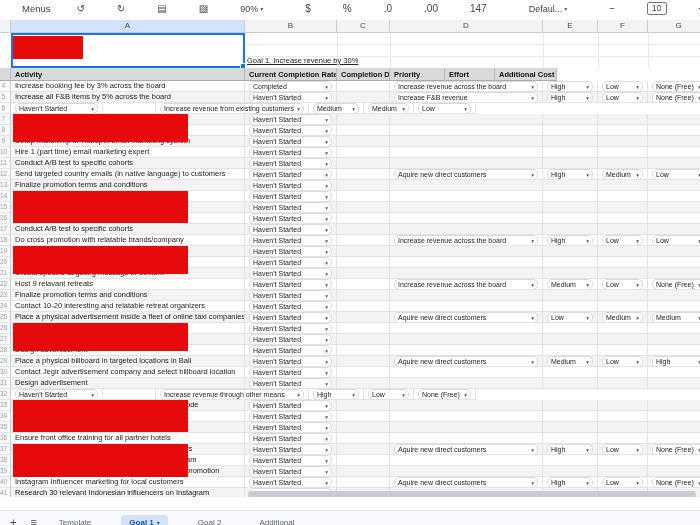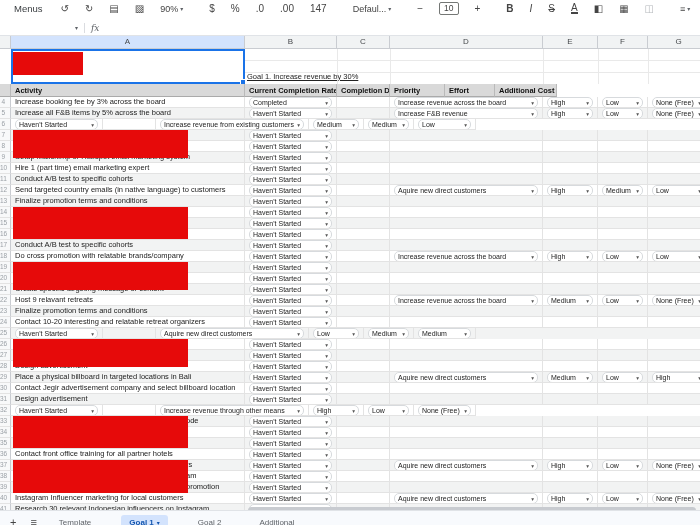--- a/index.html
+++ b/index.html
@@ -1,21 +1,21 @@
 <!DOCTYPE html>
 <html><head>
 <meta charset="utf-8">
 <style>
   html,body{margin:0;padding:0;background:#fff;}
   #app{position:relative;width:700px;height:525px;overflow:hidden;background:#fff;
        font-family:"Liberation Sans","DejaVu Sans",sans-serif;color:#202124;}
 
   
   #toolbar{height:20px;display:flex;align-items:center;padding-left:6px;overflow:hidden;background:#fff;}
-  #toolbar .tb{display:inline-flex;align-items:center;margin:0 8px;font-size:9px;color:#444;
+  #toolbar .tb{display:inline-flex;align-items:center;margin:0 16px;font-size:9px;color:#444;
                white-space:nowrap;cursor:default;margin-top:-3px;}
   #toolbar .tb.label{color:#3c4043;margin-right:10px;font-size:9.5px;}
   #toolbar .tb.glyph{font-size:10px;}
   #toolbar .tb.bold{font-weight:bold;}
   #toolbar .tb.italic{font-style:italic;}
   #toolbar .tb.strike{text-decoration:line-through;}
   #toolbar .tb.underA{border-bottom:2px solid #444;line-height:9px;}
   #toolbar .tb.dim{color:#b5b8bc;}
   #toolbar .tb.box{border:1px solid #747775;border-radius:2px;padding:0 4px;font-size:8.5px;height:11px;line-height:11px;}
   #toolbar .tb .caret{font-size:6px;margin-left:2px;color:#5f6368;}
@@ -118,27 +118,20 @@
       <span class="tb dropdown">⊥<span class="caret">▾</span></span>
       <span class="tb dropdown">↵<span class="caret">▾</span></span>
       <span class="tb dropdown">∠<span class="caret">▾</span></span>
       <span class="tb divider"></span>
       <span class="tb glyph">∞</span>
       <span class="tb glyph">▣</span>
       <span class="tb glyph">▅</span>
       <span class="tb glyph">Y</span>
     </div>
 
-  <div id="formulabar">
-    <div id="namebox">
-      <span class="caret">▾</span>
-    </div>
-    <div id="fbdiv"></div>
-    <span id="fx">fx</span>
-  </div>
 
   <div id="letters">
     <div class="lc corner" style="width:11px"></div>
     <div class="lc sel" style="width:234px">A</div>
     <div class="lc" style="width:92px">B</div>
     <div class="lc" style="width:53px">C</div>
     <div class="lc" style="width:153px">D</div>
     <div class="lc" style="width:55px">E</div>
     <div class="lc" style="width:50px">F</div>
     <div class="lc" style="width:62px">G</div>
@@ -597,20 +590,21 @@
             </span>
           </div>
           <div class="c cc" style="width: 53px;"></div>
           <div class="c d" style="width: 153px;"></div>
           <div class="c e" style="width: 55px;"></div>
           <div class="c f" style="width: 50px;"></div>
           <div class="c g" style="width: 62px;"></div>
         </div>
         <div class="row">
           <div class="c num" style="width: 11px;">25</div>
+          <div class="c a" style="width: 234px;"><span>Place a physical advertisement inside a fleet of online taxi companies</span></div>
           <div class="c b" style="width: 92px;">
             <span class="chip">
               <span>Haven't Started</span>
               <span class="caret">▾</span>
             </span>
           </div>
           <div class="c cc" style="width: 53px;"></div>
           <div class="c d" style="width: 153px;">
             <span class="chip">
               <span>Aquire new direct customers</span>
@@ -820,21 +814,21 @@
             </span>
           </div>
           <div class="c cc" style="width: 53px;"></div>
           <div class="c d" style="width: 153px;"></div>
           <div class="c e" style="width: 55px;"></div>
           <div class="c f" style="width: 50px;"></div>
           <div class="c g" style="width: 62px;"></div>
         </div>
         <div class="row">
           <div class="c num" style="width: 11px;">36</div>
-          <div class="c a" style="width: 234px;"><span>Contact front office training for all partner hotels</span></div>
+          <div class="c a" style="width: 234px;"><span>Ensure front office training for all partner hotels</span></div>
           <div class="c b" style="width: 92px;">
             <span class="chip">
               <span>Haven't Started</span>
               <span class="caret">▾</span>
             </span>
           </div>
           <div class="c cc" style="width: 53px;"></div>
           <div class="c d" style="width: 153px;"></div>
           <div class="c e" style="width: 55px;"></div>
           <div class="c f" style="width: 50px;"></div>

